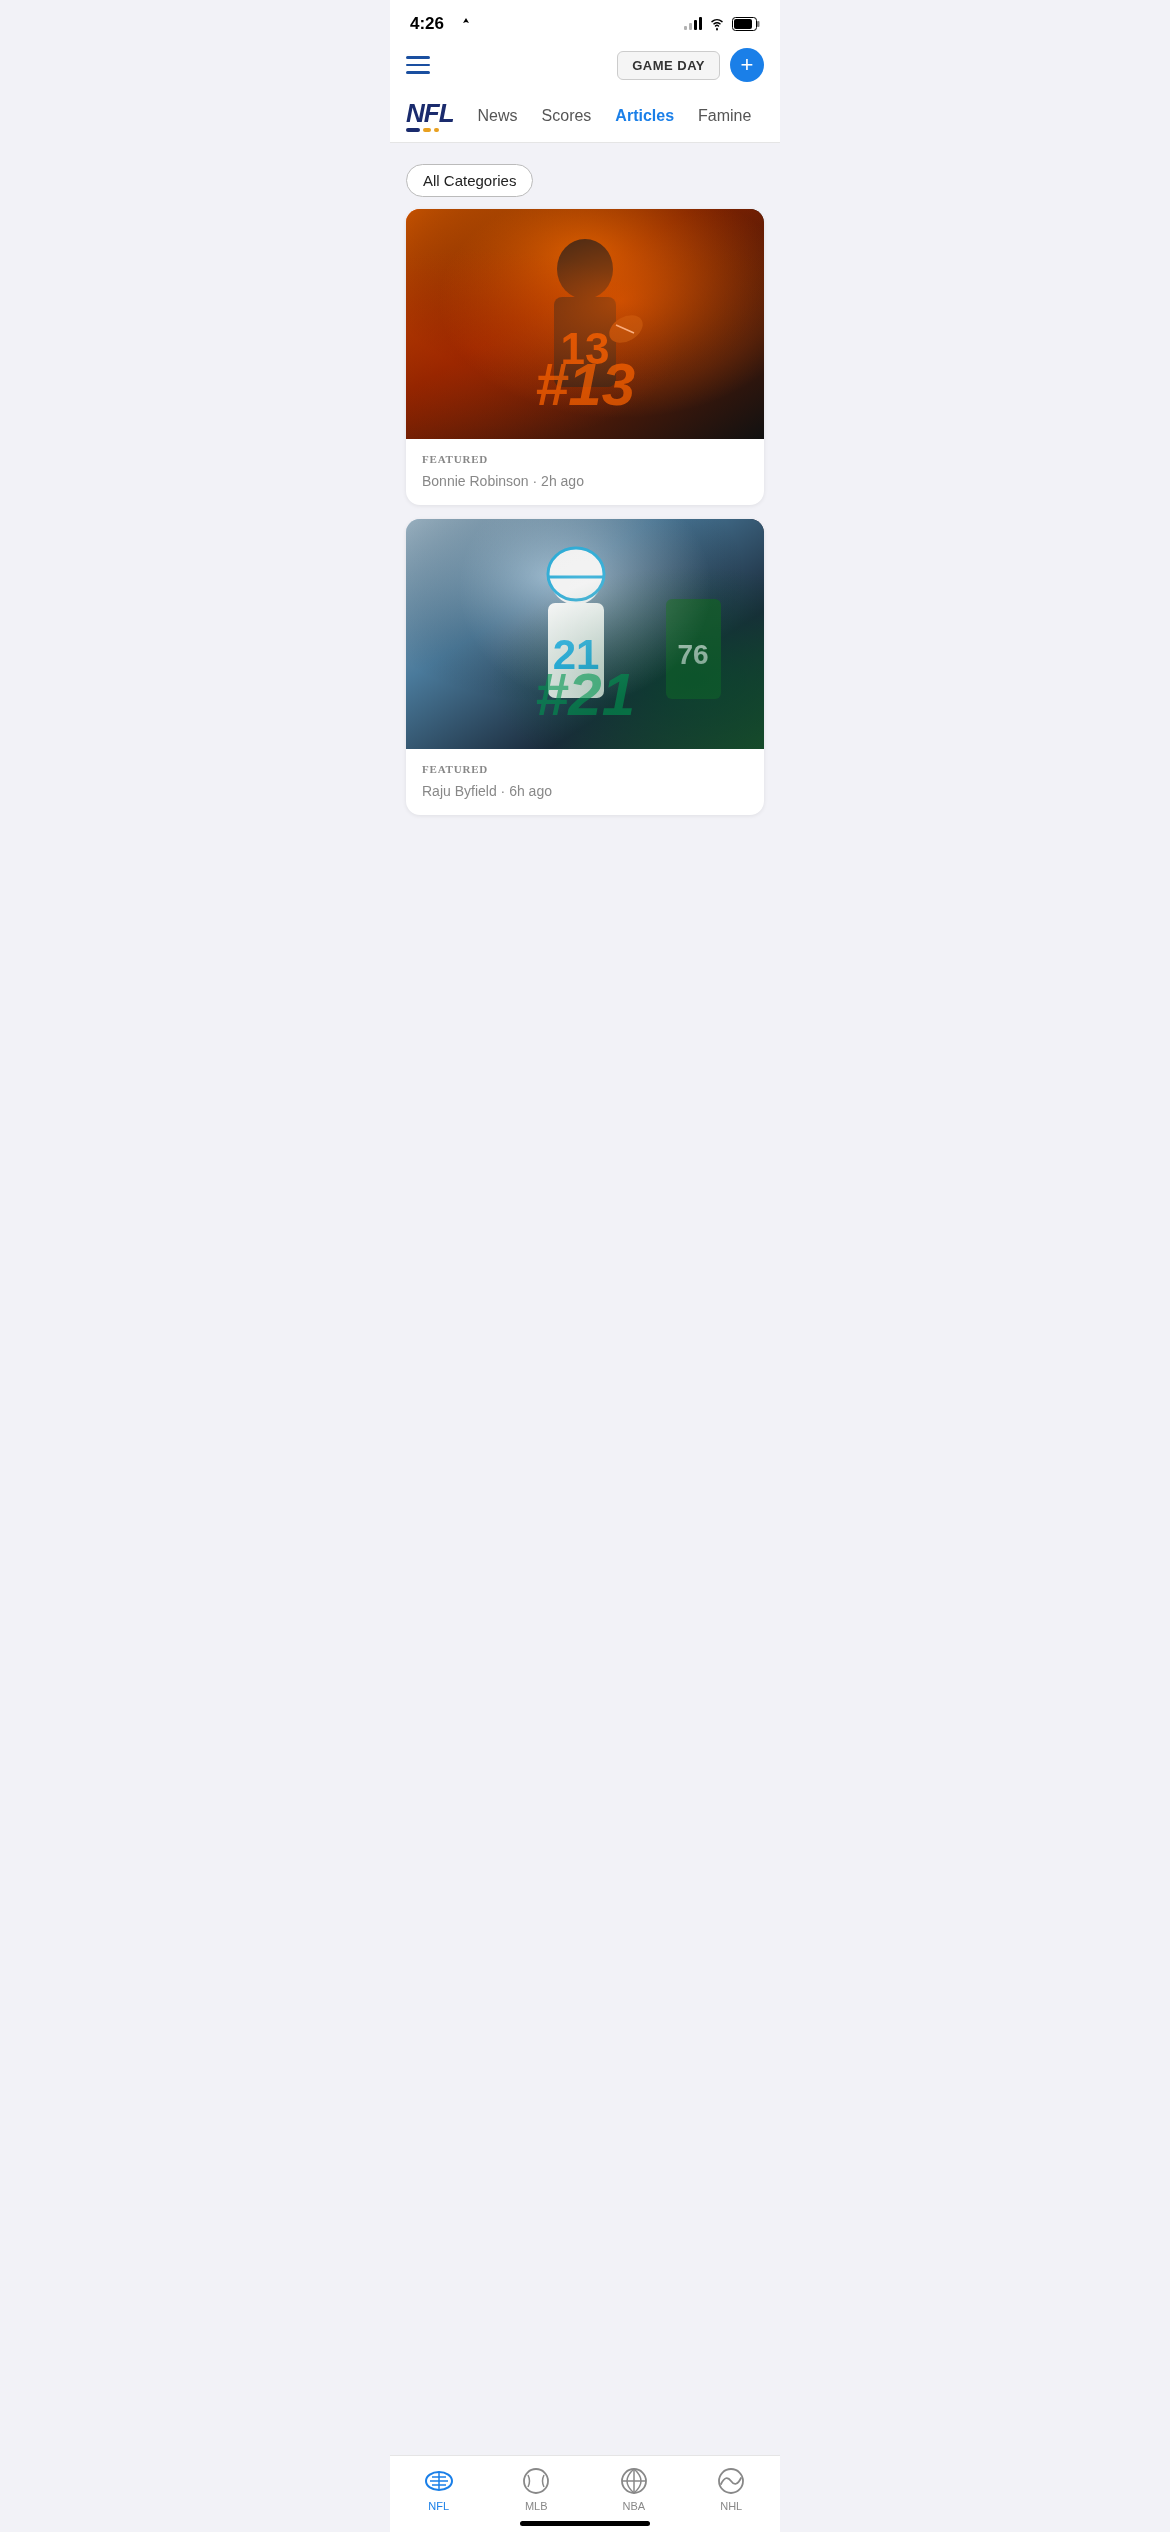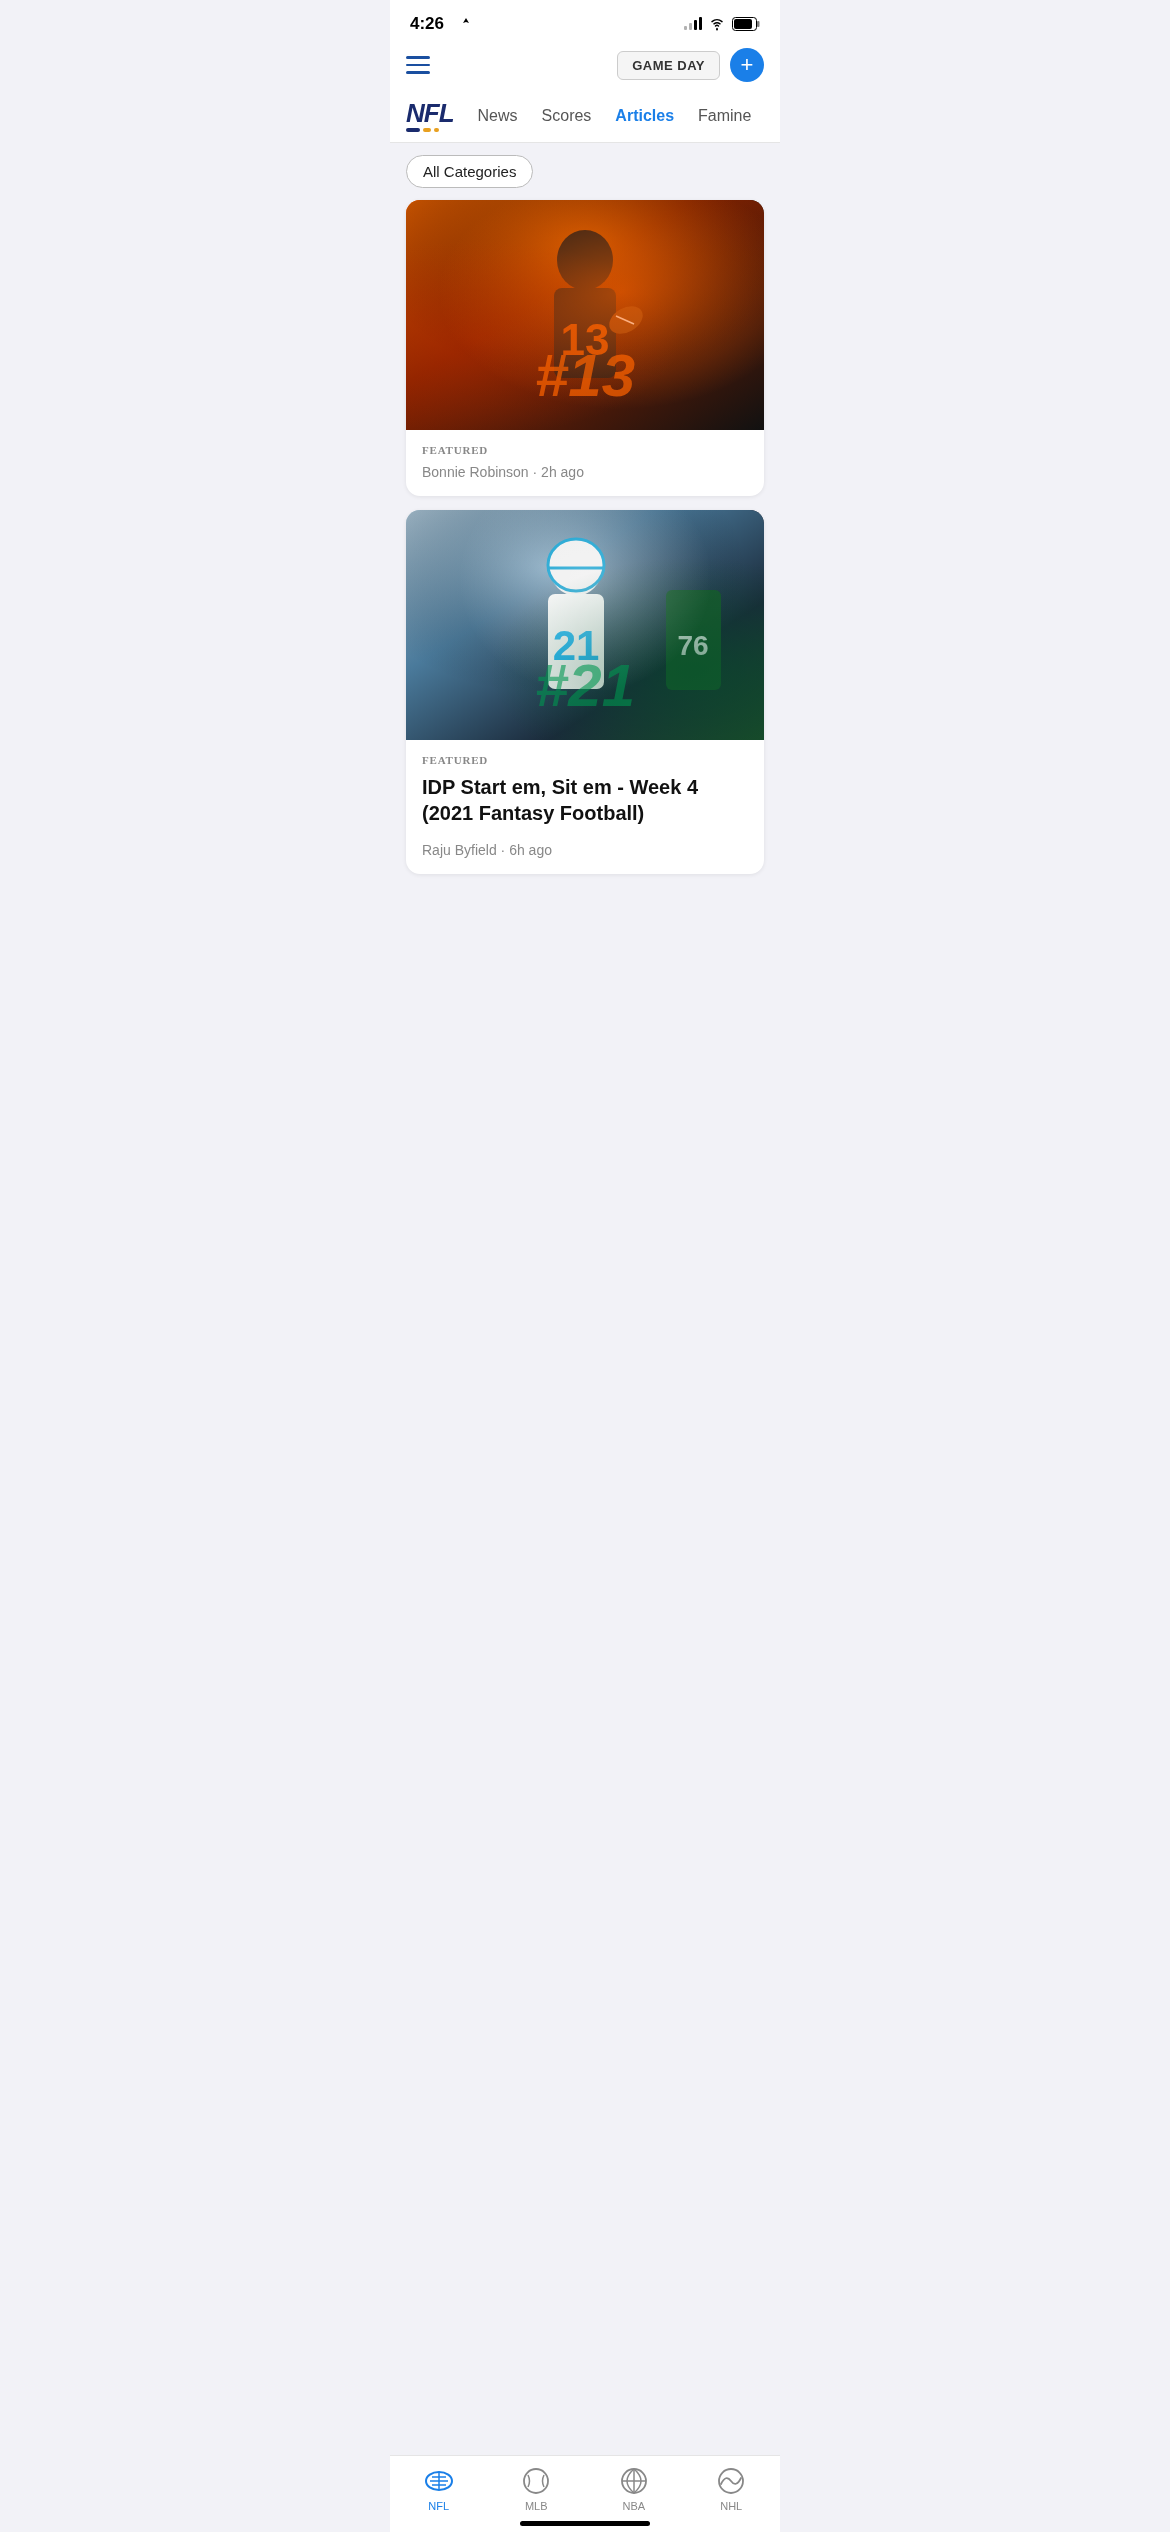--- a/index.html
+++ b/index.html
@@ -148,20 +148,21 @@
     }
     .all-categories-btn {
       border: 1.5px solid #bbb;
       border-radius: 20px;
       padding: 7px 16px;
       font-size: 15px;
       color: #222;
       background: #fff;
       cursor: pointer;
       font-weight: 400;
+      margin-top: 9px;
     }
 
     
     .articles-list {
       padding: 0 16px;
       display: flex;
       flex-direction: column;
       gap: 14px;
     }
 
@@ -430,21 +431,20 @@
         <ellipse cx="170" cy="58" rx="26" ry="28" fill="#f0f0f0"></ellipse>
         <rect x="142" y="84" width="56" height="95" rx="7" fill="#f5f5f5"></rect>
         <text x="170" y="150" text-anchor="middle" font-size="42" font-weight="900" fill="#00aaee" opacity="0.9">21</text>
 
         <ellipse cx="170" cy="55" rx="28" ry="26" fill="#eee" stroke="#0099cc" stroke-width="3"></ellipse>
         <line x1="142" y1="58" x2="198" y2="58" stroke="#0099cc" stroke-width="3"></line>
       </svg>
     </div>
     <div class="article-body">
       <div class="article-label">FEATURED</div>
-      <div class="article-title">IDP Start em, Sit em - Week 4 (2021 Fantasy Football)</div>
       <div class="article-meta">
         <span>Raju Byfield</span>
         <span> · </span>
         <span>6h ago</span>
       </div>
     </div>
   </div>
 
 </div>
 

